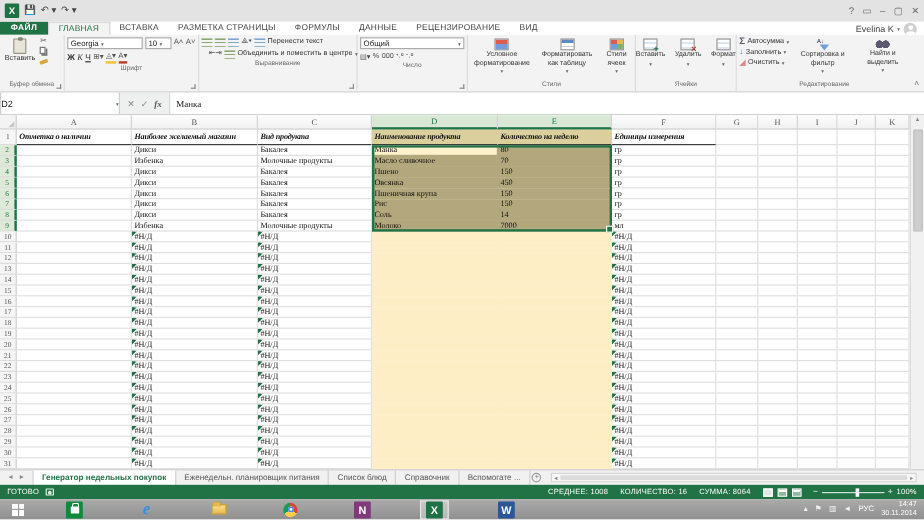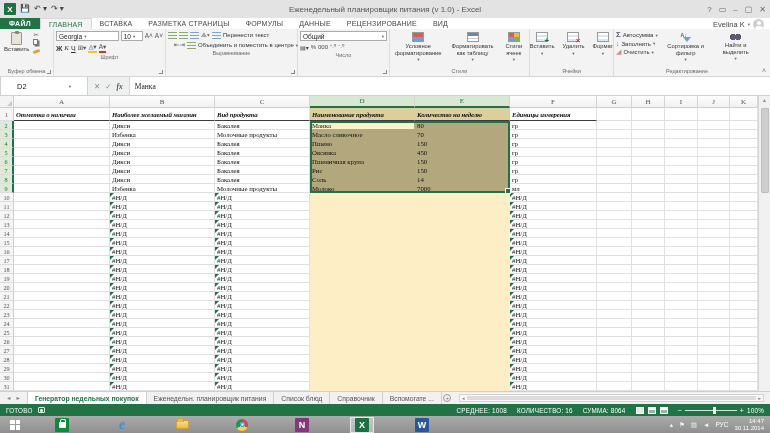--- a/index.html
+++ b/index.html
@@ -60,21 +60,21 @@
 .edit-sm{display:flex;align-items:center;gap:2px;font-size:6px;color:#333;white-space:nowrap}
 .sigma{font-size:8px;color:#5a5a73;font-weight:bold;line-height:8px}
 .sort-ic{width:10px;height:10px;position:relative;font-size:5px;color:#5a5a73;font-weight:bold}
 .sort-ic::before{content:"А↓";position:absolute;top:0;left:0}
 .sort-ic::after{content:"";position:absolute;right:0;bottom:0;border-left:4px solid transparent;border-right:4px solid transparent;border-top:5px solid #6f9ddd}
 .binoc{width:13px;height:9px;background:radial-gradient(circle at 30% 55%,#5a5a73 3.2px,transparent 3.4px),radial-gradient(circle at 70% 55%,#5a5a73 3.2px,transparent 3.4px)}
 .collapse-btn{position:absolute;right:4px;bottom:2px;font-size:7px;color:#777}
 
 
 .fbar{height:19px;background:#eef0ef;border-bottom:1px solid #cfcfcf;display:flex;align-items:stretch;flex:0 0 19px}
-.namebox{width:88px;background:#fff;border:1px solid #d0d0d0;border-top:none;border-bottom:none;font-size:7.5px;display:flex;align-items:center;padding:0 16px;color:#222}
+.namebox{width:100px;background:#fff;border:1px solid #d0d0d0;border-top:none;border-bottom:none;font-size:7.5px;display:flex;align-items:center;padding:0 0;color:#222}
 .namebox .car{margin-left:auto}
 .fbtns{display:flex;align-items:center;gap:5px;padding:0 6px;border-right:1px solid #d8d8d8;color:#888;font-size:7.5px}
 .fx{font-family:"Liberation Serif",serif;font-style:italic;font-weight:bold;color:#555}
 .ffield{flex:1;background:#fff;display:flex;align-items:center;padding:0 5px;font-size:7.5px;font-family:"Liberation Serif",serif;color:#222}
 
 
 .sheet{flex:1;display:flex;background:#fff;overflow:hidden}
 .sheet-left{width:758px;display:flex;flex-direction:column}
 .chrow{height:12px;display:flex;flex:0 0 12px;background:#f7f7f7}
 .corner{width:14px;border-right:1px solid #cfcfcf;border-bottom:1px solid #cfcfcf;background:#f3f3f3;position:relative}
@@ -154,21 +154,20 @@
 
 <div class="app">
 
   <div class="titlebar">
     <div class="qat">
       <span class="xl-logo">X</span>
       <span class="qat-ic">💾</span>
       <span class="qat-ic">↶ ▾</span>
       <span class="qat-ic">↷ ▾</span>
     </div>
-    <div class="win-title">Еженедельный планировщик питания (v 1.0) - Excel</div>
     <div class="win-controls">
       <span>?</span>
       <span>▭</span>
       <span>–</span>
       <span>▢</span>
       <span>✕</span>
     </div>
   </div>
   <div class="user-chip">
     <span>Evelina K</span>

